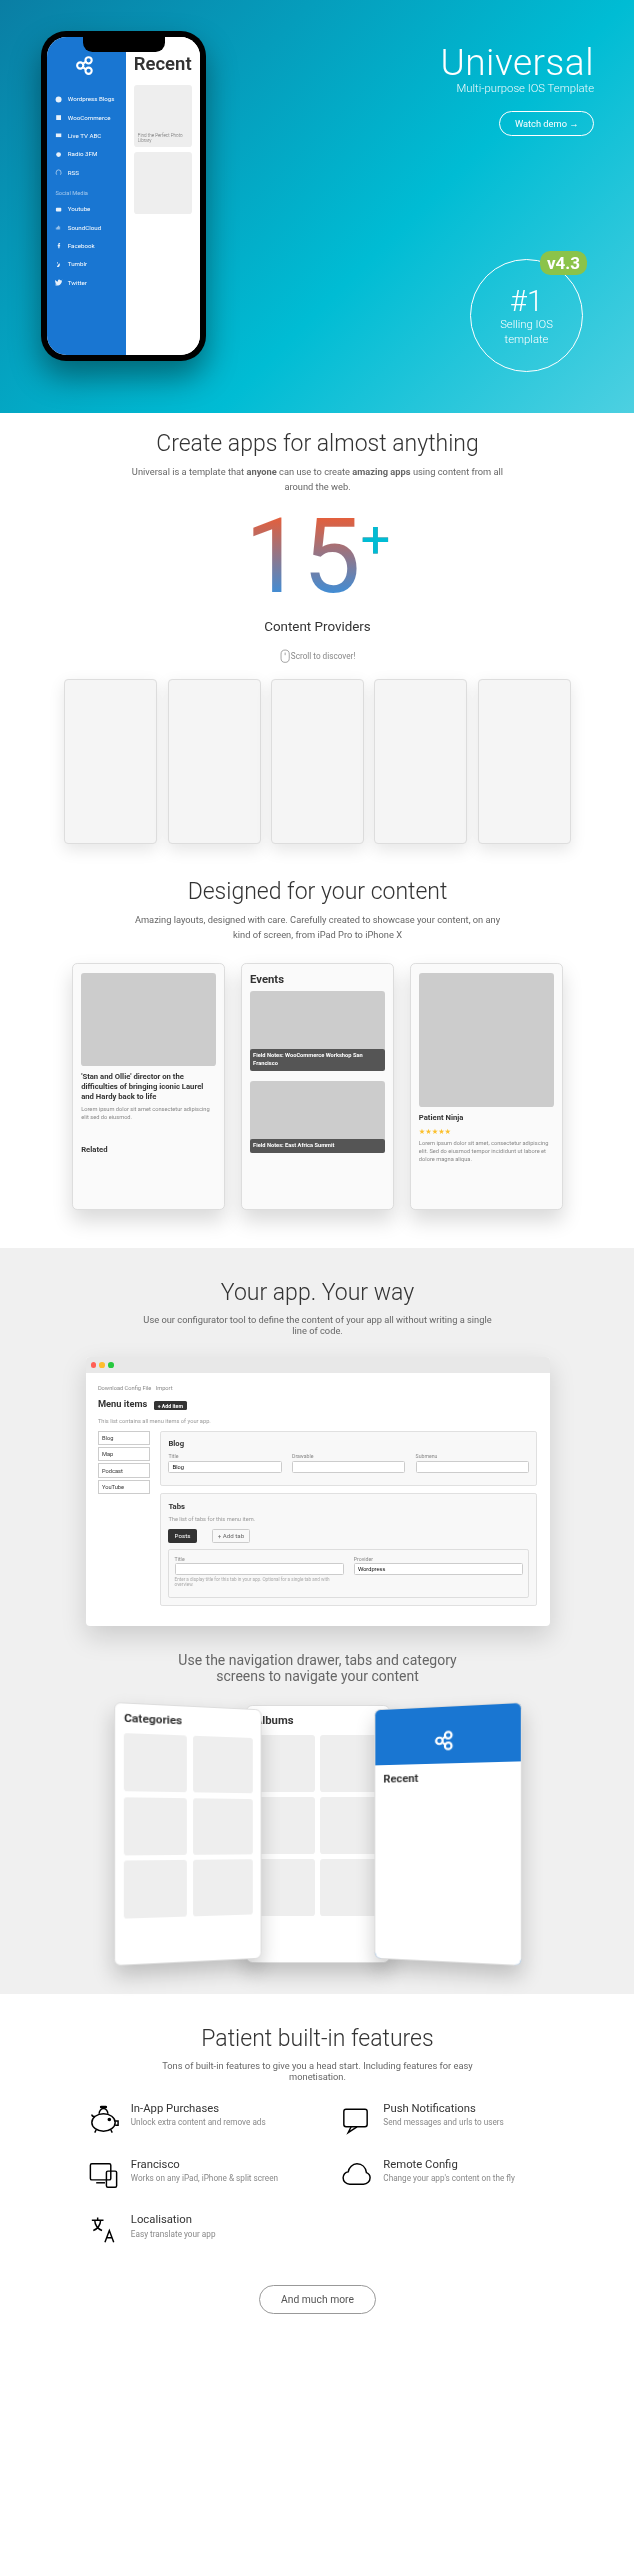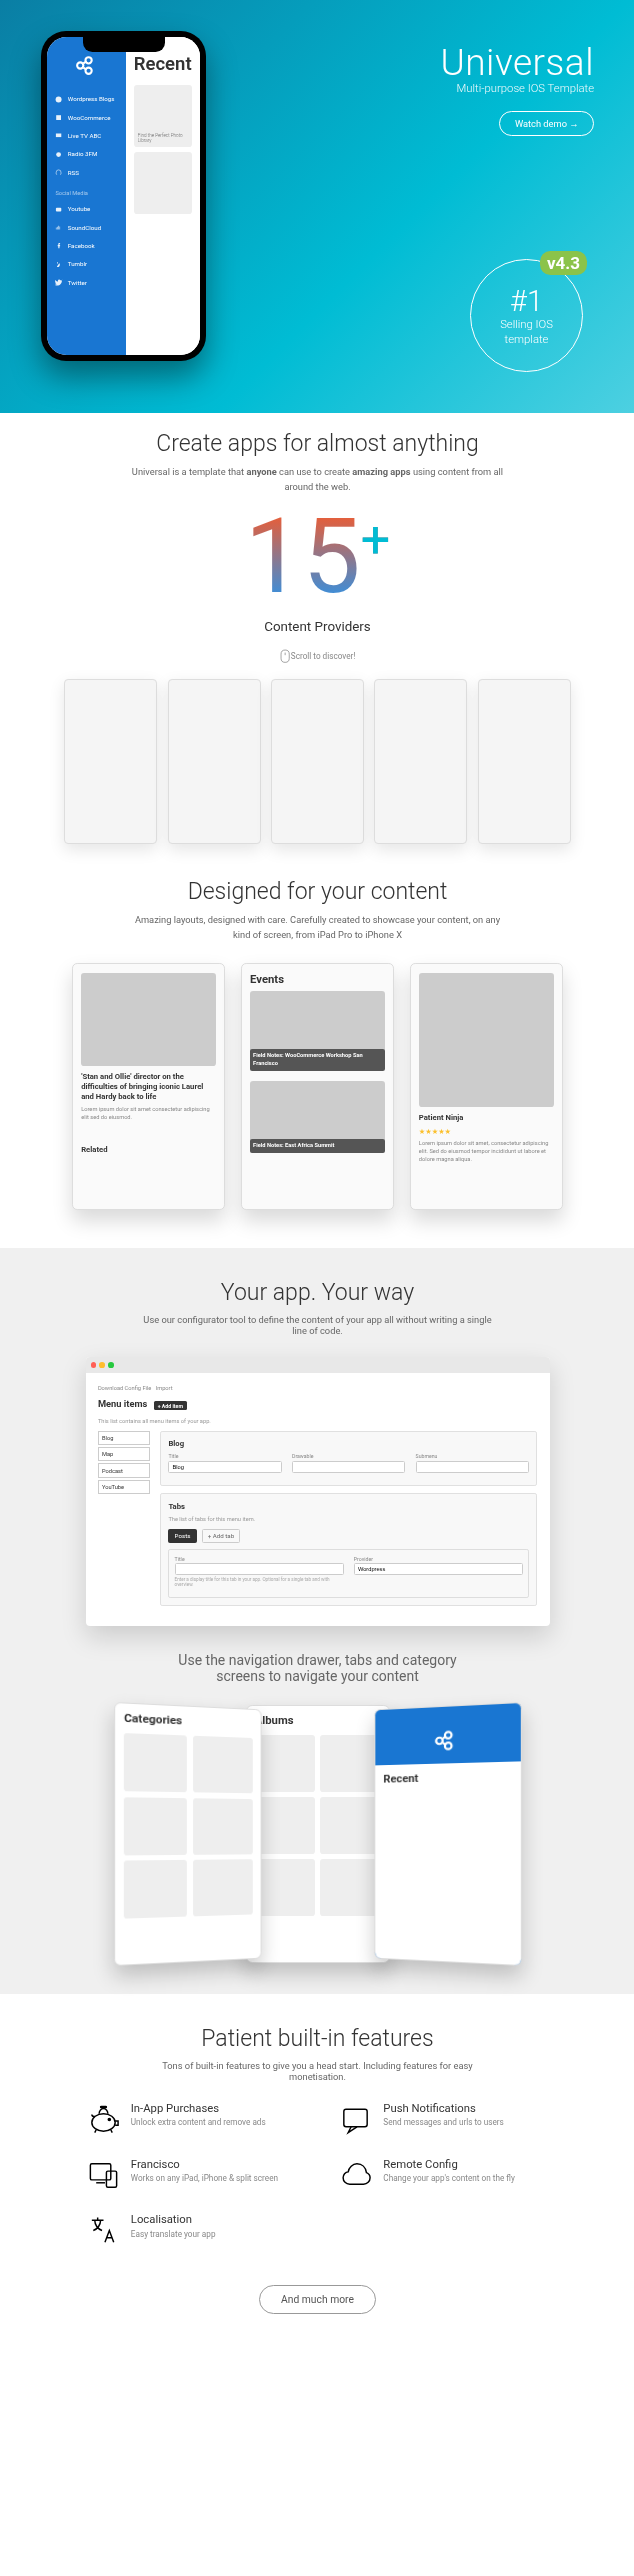--- a/index.html
+++ b/index.html
@@ -40,21 +40,21 @@
 .tm{flex:1;max-width:165px;height:247px;background:#fafafa;border:0.5px solid #ddd;border-radius:5.2px;box-shadow:0 10.3px 20.6px rgba(0,0,0,.15);padding:8.2px;font-size:6.2px;text-align:left;overflow:hidden}
 .tm-img{width:100%;height:93px;background:#ccc;border-radius:3.1px;margin-bottom:6.2px}
 .tm h4{font-size:7.7px;font-weight:700;margin-bottom:4.1px;line-height:1.3}
 .tm p{font-size:5.7px;color:#888;line-height:1.4}
 .gray-section{background:#f0f0f0;padding:31px 41px;text-align:center}
 .config-window{max-width:464px;margin:20.6px auto;background:#fff;border-radius:4.1px;box-shadow:0 10.3px 26px rgba(0,0,0,.15);overflow:hidden;text-align:left}
 .config-bar{background:#e8e8e8;padding:5.2px;display:flex;gap:3.1px}
 .dot{width:5.7px;height:5.7px;border-radius:50%}
 .config-body{padding:12.4px}
 .config-body h3{font-size:9.3px;margin-bottom:8.2px}
-.tab-row{display:flex;gap:5px;margin-bottom:6.2px;font-size:6.2px}
+.tab-row{display:flex;gap:15px;margin-bottom:6.2px;font-size:6.2px}
 .tab-row span{padding:2.1px 5.2px;border:0.5px solid #ccc;border-radius:1.5px;color:#666}
 .tab-row span.active{background:#333;color:#fff;border-color:#333}
 .config-note{font-size:5.7px;color:#999;margin-bottom:7.2px}
 .config-panel{background:#f8f8f8;border:0.5px solid #e0e0e0;border-radius:2.1px;padding:7.2px;margin-bottom:7.2px}
 .config-panel h4{font-size:7.7px;margin-bottom:5.2px}
 .config-row{display:flex;gap:10.3px;margin-bottom:5.2px}
 .config-field{flex:1}
 .config-field label{display:block;font-size:5.2px;color:#888;margin-bottom:1.5px}
 .config-field input,.config-field select{width:100%;border:0.5px solid #ccc;border-radius:1.5px;padding:2.1px 3.1px;font-size:5.7px}
 .nav-mocks{display:flex;gap:0;justify-content:center;margin-top:20.6px;perspective:515px}

